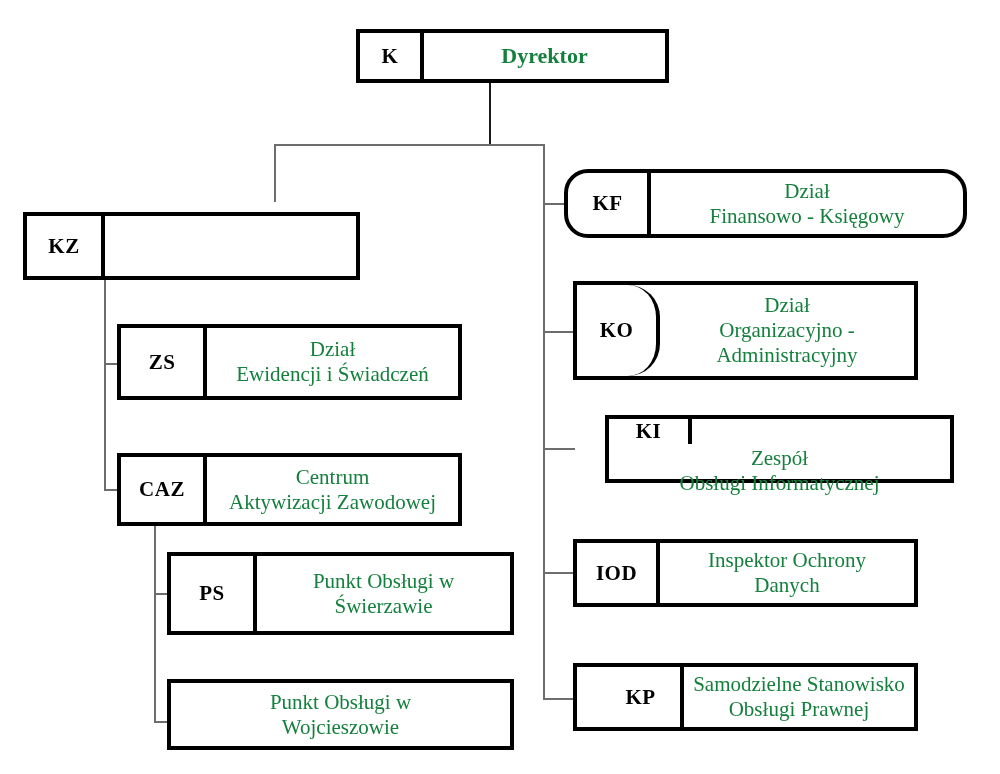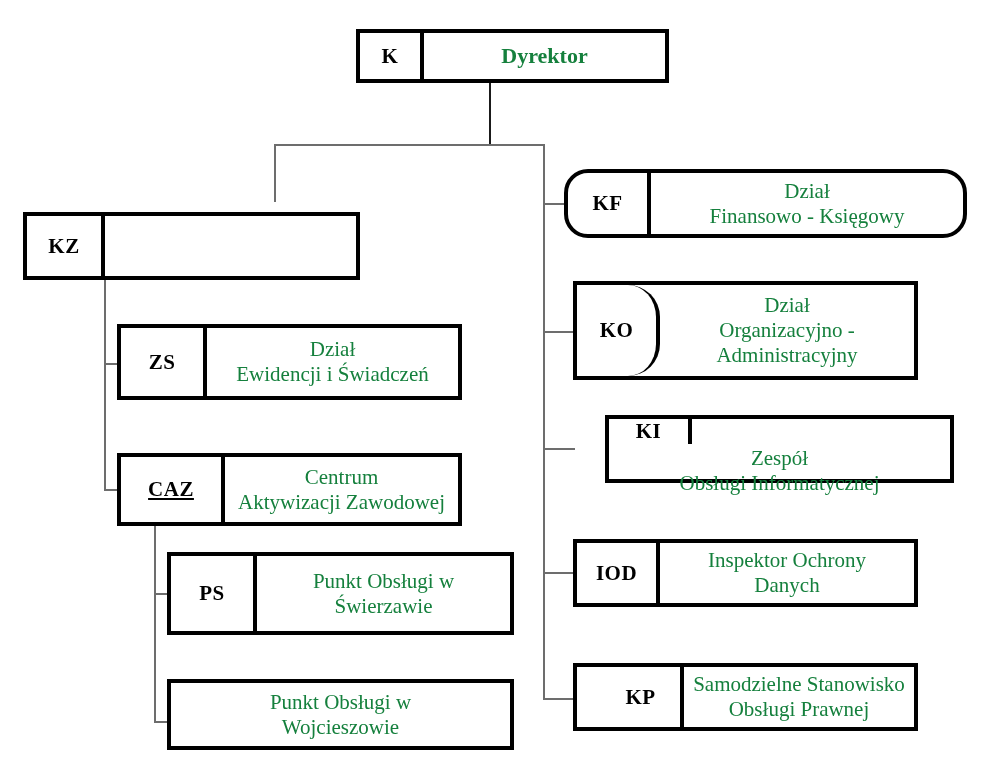--- a/index.html
+++ b/index.html
@@ -99,21 +99,21 @@
     <div class="code-cell" style="width:78px;">KZ</div>
   </div>
 
   <div class="org-box" style="left:117px; top:324px; width:345px; height:76px;">
     <div class="code-cell" style="width:86px;">ZS</div>
     <div class="name-cell">Dział
 Ewidencji i Świadczeń</div>
   </div>
 
   <div class="org-box" style="left:117px; top:453px; width:345px; height:73px;">
-    <div class="code-cell" style="width:104px;text-decoration:underline;">CAZ</div>
+    <div class="code-cell" style="width:86px;">CAZ</div>
     <div class="name-cell">Centrum
 Aktywizacji Zawodowej</div>
   </div>
 
   <div class="org-box" style="left:167px; top:552px; width:347px; height:83px;">
     <div class="code-cell" style="width:86px;">PS</div>
     <div class="name-cell">Punkt Obsługi w
 Świerzawie</div>
   </div>
 

